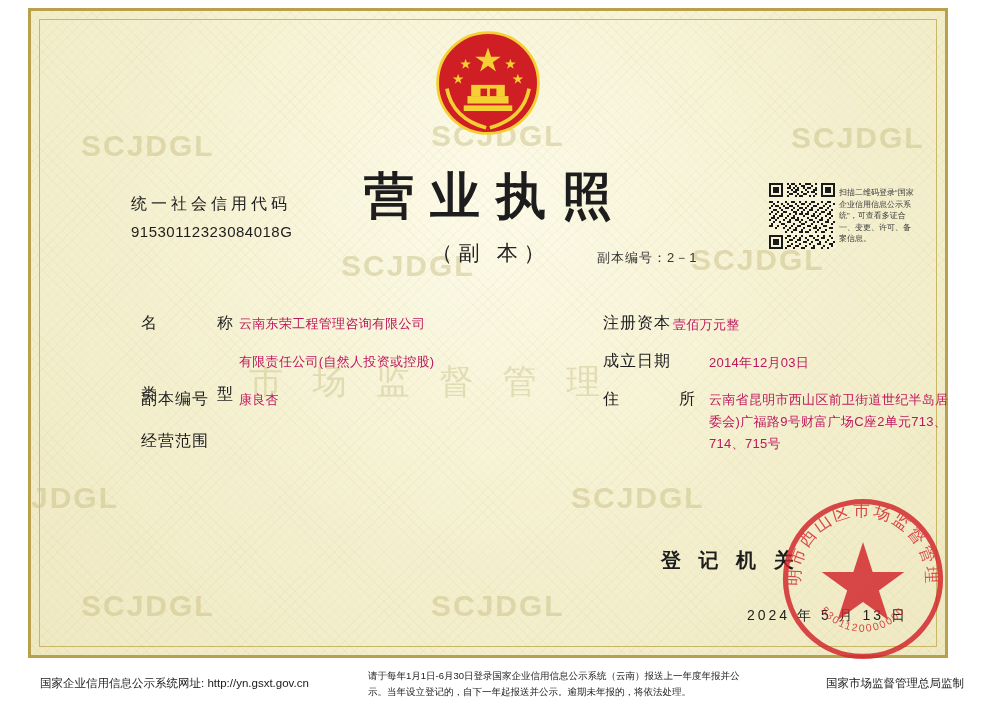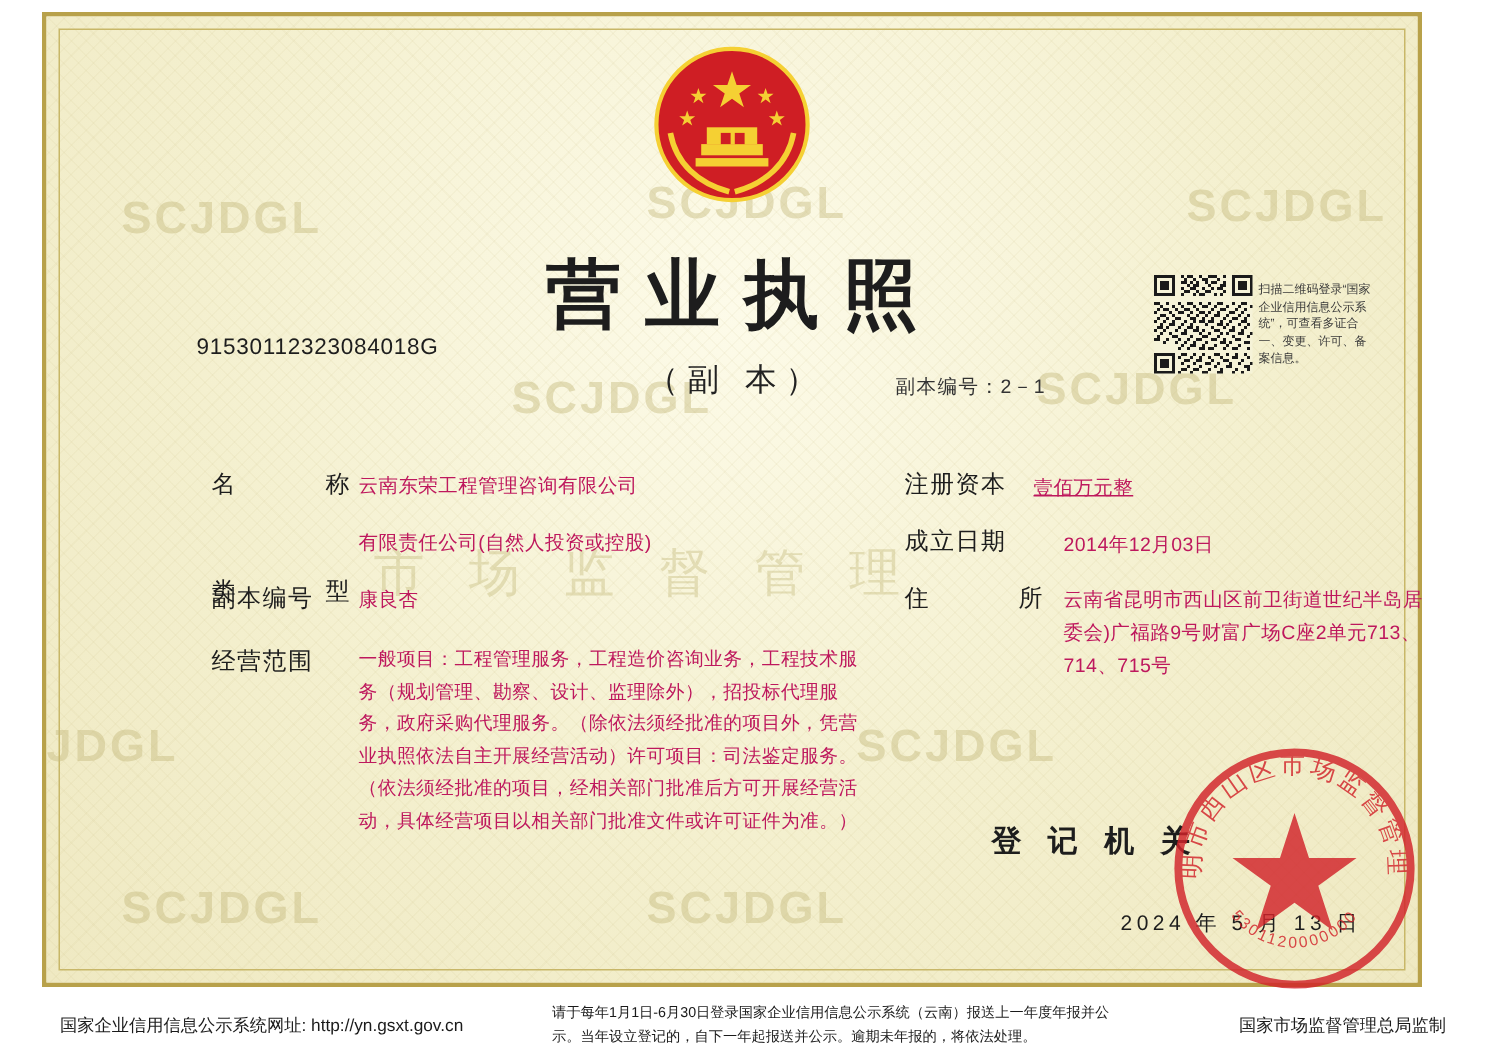--- a/index.html
+++ b/index.html
@@ -185,21 +185,21 @@
   .lbl-type { left: 110px; top: 340px; letter-spacing: 22px; margin-top: 33px; }
   .val-type { left: 208px; top: 341px; }
 
   .lbl-rep { left: 110px; top: 378px; letter-spacing: 1px; }
   .val-rep { left: 208px; top: 379px; }
 
   .lbl-scope { left: 110px; top: 420px; letter-spacing: 1px; }
   .val-scope { left: 208px; top: 418px; width: 340px; font-size: 12.5px; line-height: 1.72; }
 
   .lbl-capital { left: 572px; top: 302px; letter-spacing: 1px; }
-  .val-capital { left: 658px; top: 304px; text-decoration: underline; }
+  .val-capital { left: 642px; top: 304px; }
 
   .lbl-date { left: 572px; top: 340px; letter-spacing: 1px; }
   .val-date { left: 678px; top: 342px; }
 
   .lbl-addr { left: 572px; top: 378px; letter-spacing: 22px; }
   .val-addr { left: 678px; top: 378px; width: 242px; line-height: 1.7; }
 
   .lbl-authority {
     position: absolute;
     left: 630px;
@@ -293,20 +293,21 @@
         <polygon points="28,50 29.4,54.1 33.7,54.1 30.2,56.7 31.6,60.8 28,58.2 24.4,60.8 25.8,56.7 22.3,54.1 26.6,54.1" fill="#f5d033"></polygon>
         <polygon points="84,34 85.4,38.1 89.7,38.1 86.2,40.7 87.6,44.8 84,42.2 80.4,44.8 81.8,40.7 78.3,38.1 82.6,38.1" fill="#f5d033"></polygon>
         <polygon points="92,50 93.4,54.1 97.7,54.1 94.2,56.7 95.6,60.8 92,58.2 88.4,60.8 89.8,56.7 86.3,54.1 90.6,54.1" fill="#f5d033"></polygon>
       </svg>
     </div>
 
     <div class="title">营业执照</div>
     <div class="subtitle">（副 本）</div>
     <div class="copy-no">副本编号：2－1</div>
 
+    <div class="credit-label">统一社会信用代码</div>
     <div class="credit-value">91530112323084018G</div>
 
     <div class="qr">
       <svg viewBox="0 0 33 33" width="66" height="66" shape-rendering="crispEdges" aria-hidden="true">
         <rect width="33" height="33" fill="#f6f3d8"></rect>
         <g fill="#1a1a1a">
           <rect x="0" y="0" width="7" height="7"></rect>
             <rect x="1" y="1" width="5" height="5" fill="#f6f3d8"></rect>
             <rect x="2" y="2" width="3" height="3"></rect>
           <rect x="26" y="0" width="7" height="7"></rect>
@@ -535,21 +536,20 @@
     <div class="field-label lbl-name">名　称</div>
     <div class="field-value val-name">云南东荣工程管理咨询有限公司</div>
 
     <div class="field-label lbl-type">类　型</div>
     <div class="field-value val-type">有限责任公司(自然人投资或控股)</div>
 
     <div class="field-label lbl-rep">副本编号</div>
     <div class="field-value val-rep">康良杏</div>
 
     <div class="field-label lbl-scope">经营范围</div>
-    <div class="field-value val-scope">一般项目：工程管理服务，工程造价咨询业务，工程技术服务（规划管理、勘察、设计、监理除外），招投标代理服务，政府采购代理服务。（除依法须经批准的项目外，凭营业执照依法自主开展经营活动）许可项目：司法鉴定服务。（依法须经批准的项目，经相关部门批准后方可开展经营活动，具体经营项目以相关部门批准文件或许可证件为准。）</div>
 
     <div class="field-label lbl-capital">注册资本</div>
     <div class="field-value val-capital">壹佰万元整</div>
 
     <div class="field-label lbl-date">成立日期</div>
     <div class="field-value val-date">2014年12月03日</div>
 
     <div class="field-label lbl-addr">住　所</div>
     <div class="field-value val-addr">云南省昆明市西山区前卫街道世纪半岛居委会)广福路9号财富广场C座2单元713、714、715号</div>
 

